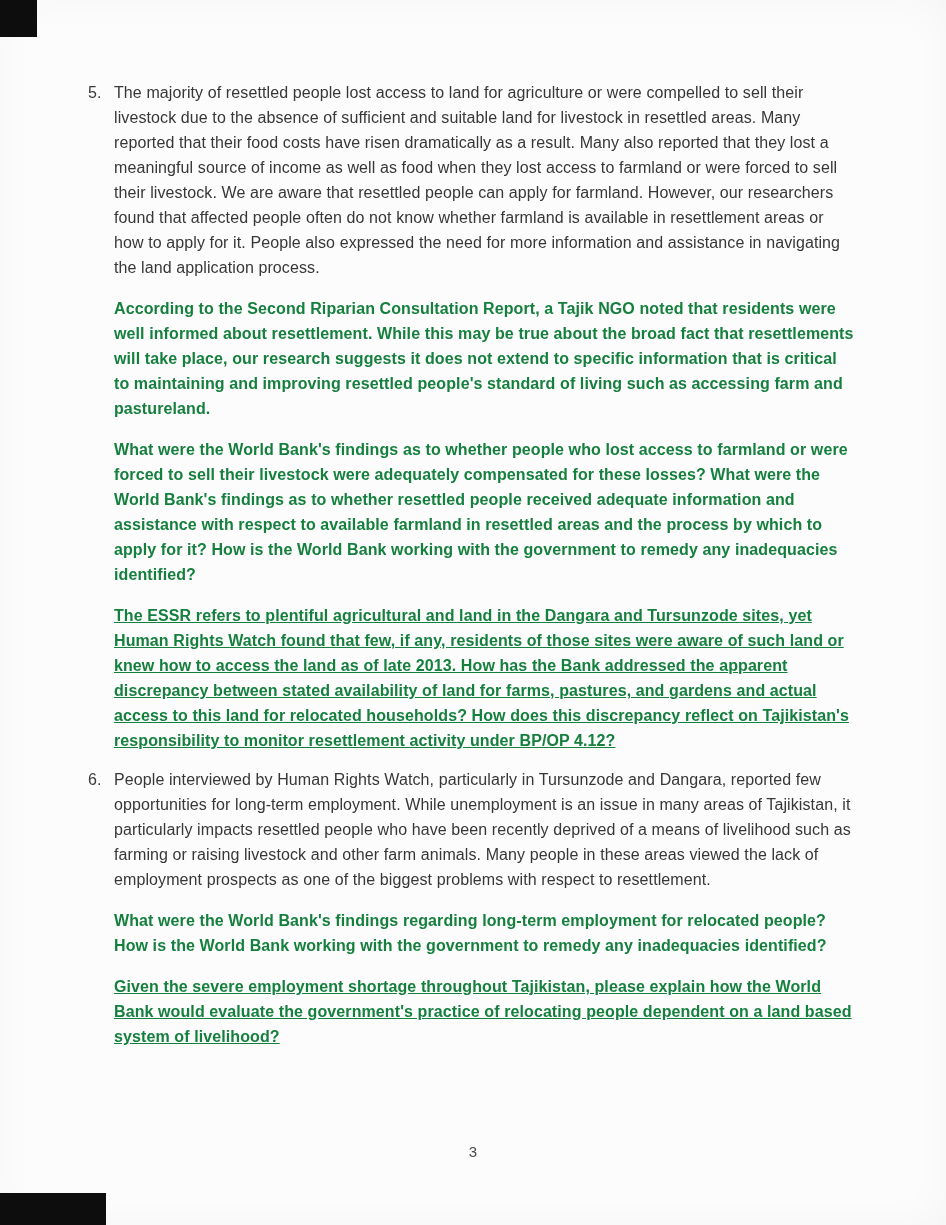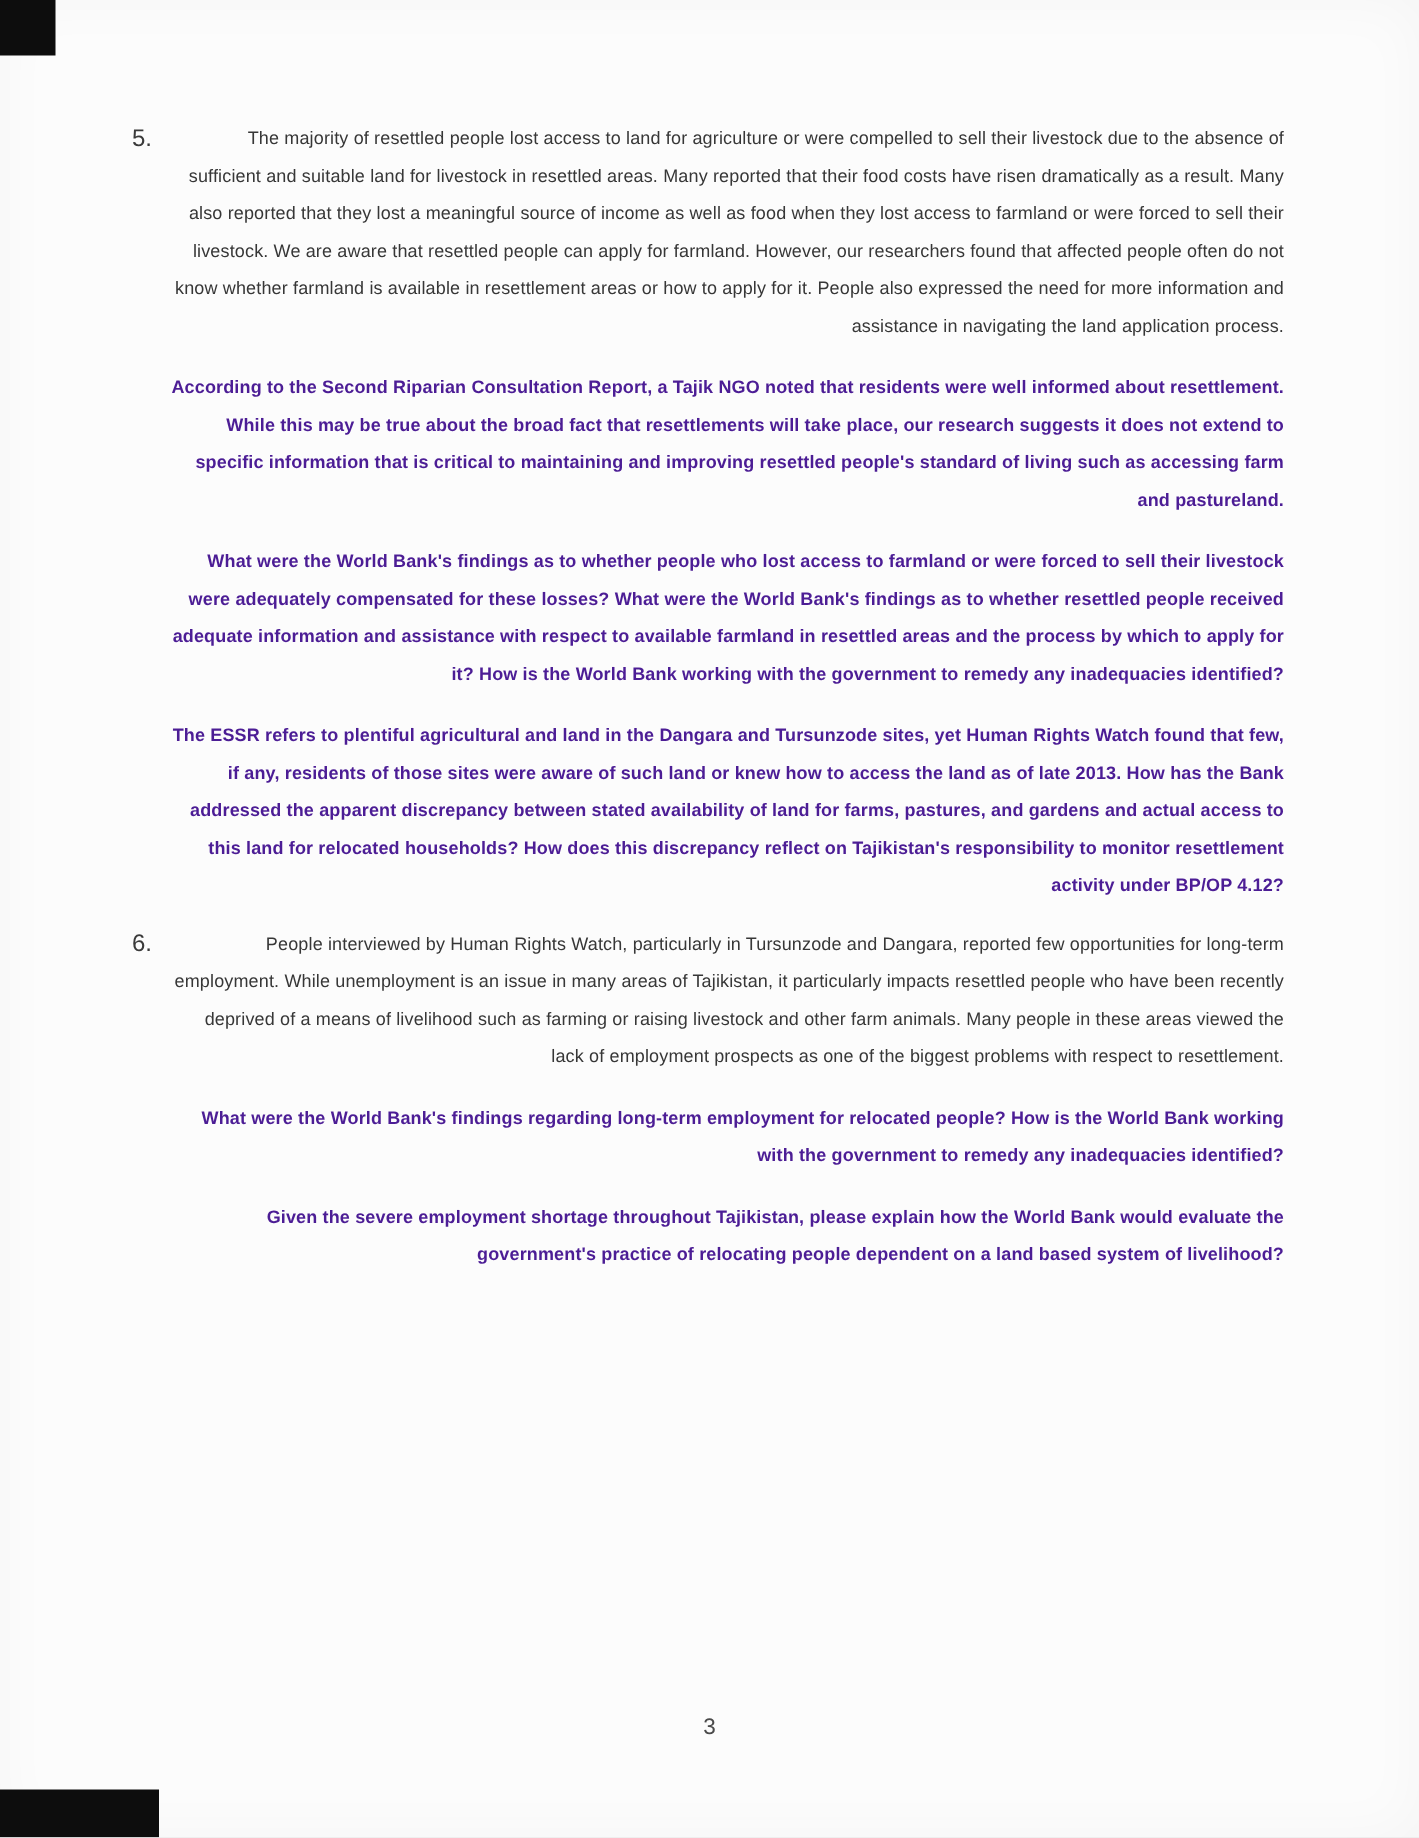--- a/index.html
+++ b/index.html
@@ -47,32 +47,33 @@
     font-size: 16px;
     line-height: 25px;
     color: #3a3a3a;
   }
   .paras {
     flex: 1 1 auto;
     max-width: 742px;
   }
   .para {
     margin: 0 0 16px 0;
-    font-size: 12px;
+    font-size: 16px;
     line-height: 25px;
     letter-spacing: 0.1px;
     color: #373737;
-    text-align: right;
+    text-align: left;
   }
   .para.bold {
     font-weight: bold;
-    color: #4c1d95;
+    color: #15803d;
   }
   .para:last-child {
     margin-bottom: 0;
+    text-decoration: underline;
   }
   .page-number {
     position: absolute;
     left: 0;
     right: 0;
     top: 1143px;
     text-align: center;
     font-size: 15px;
     color: #4a4a4a;
   }

